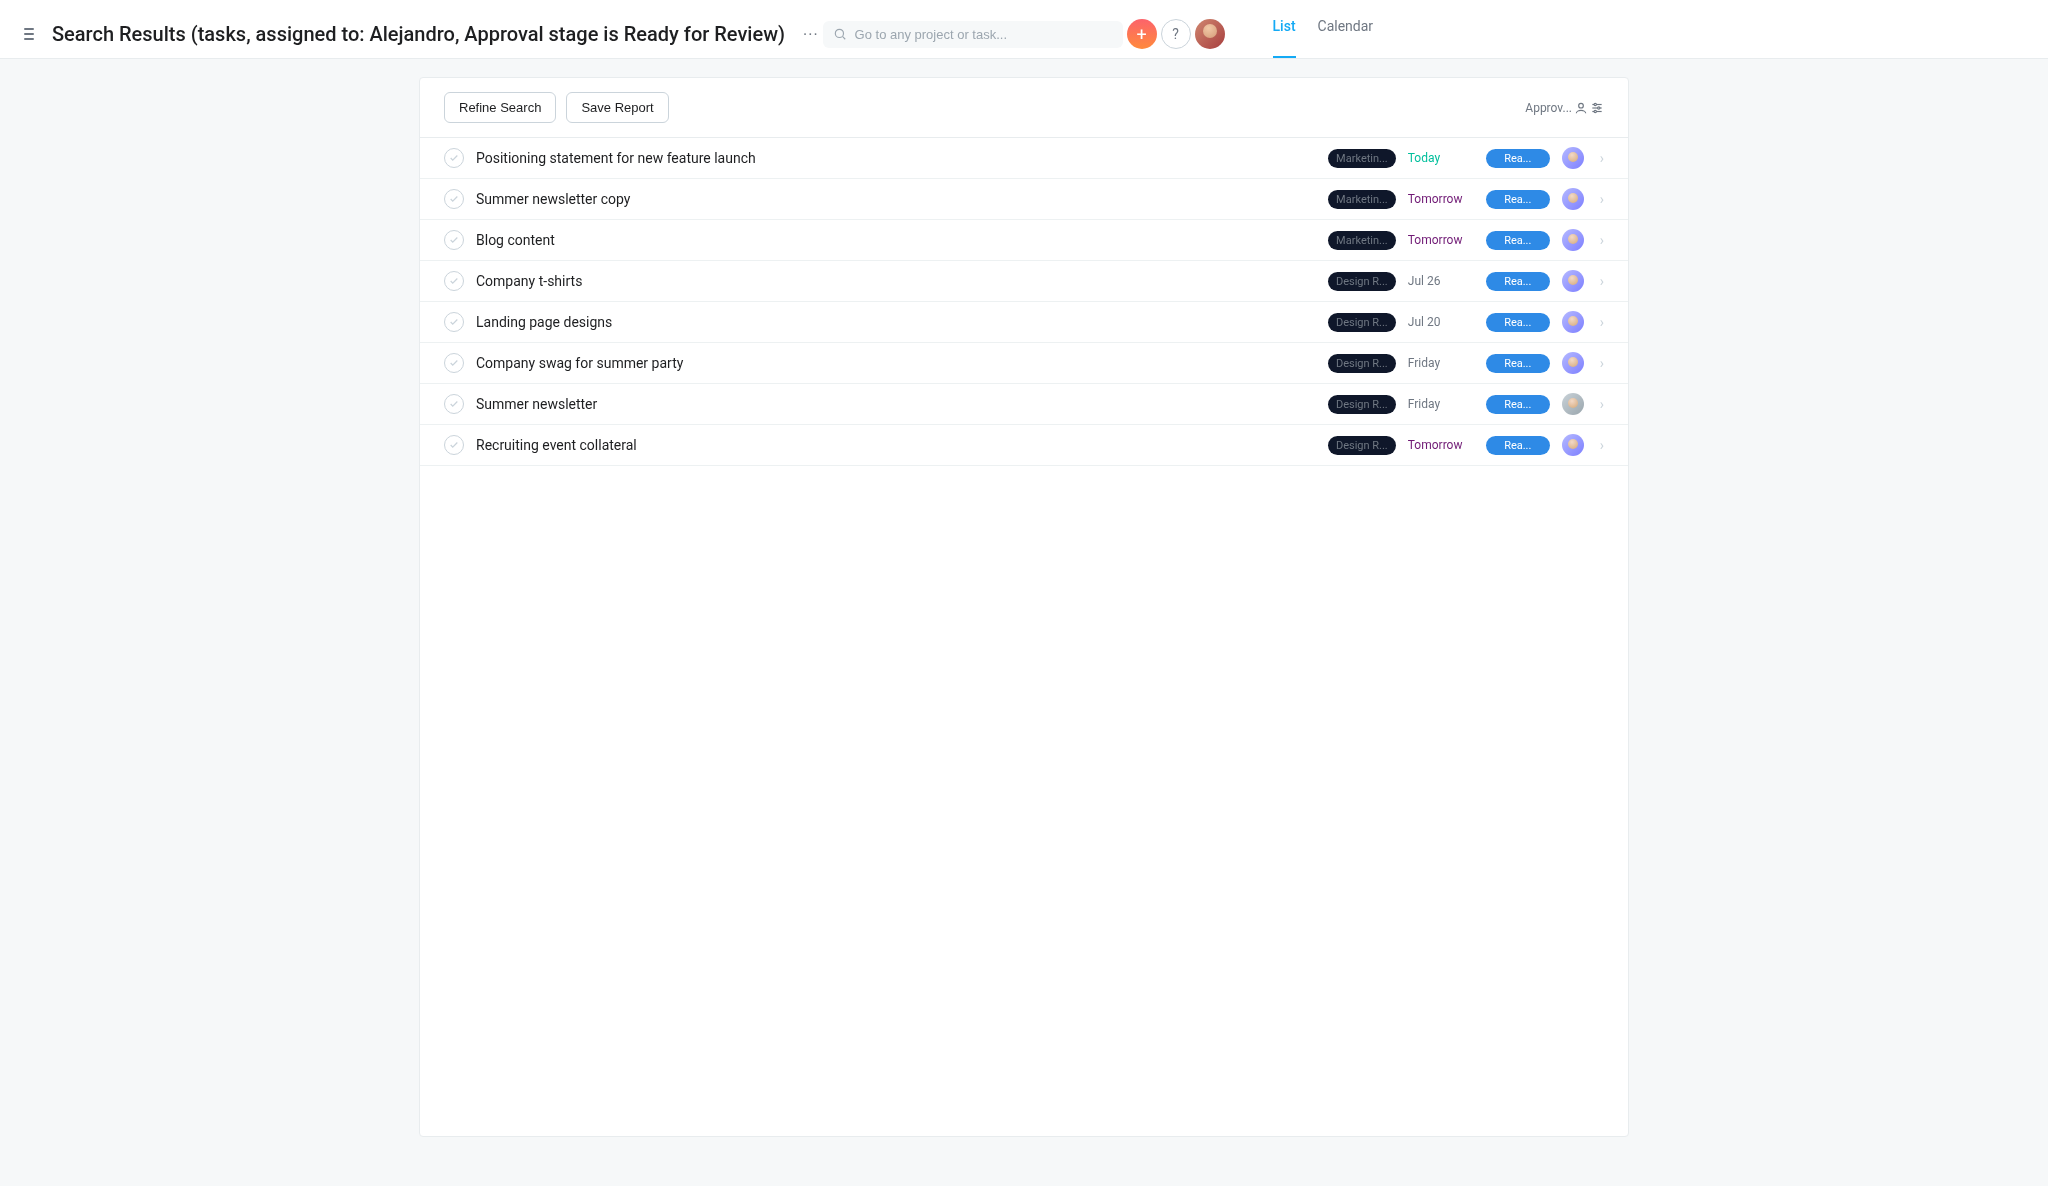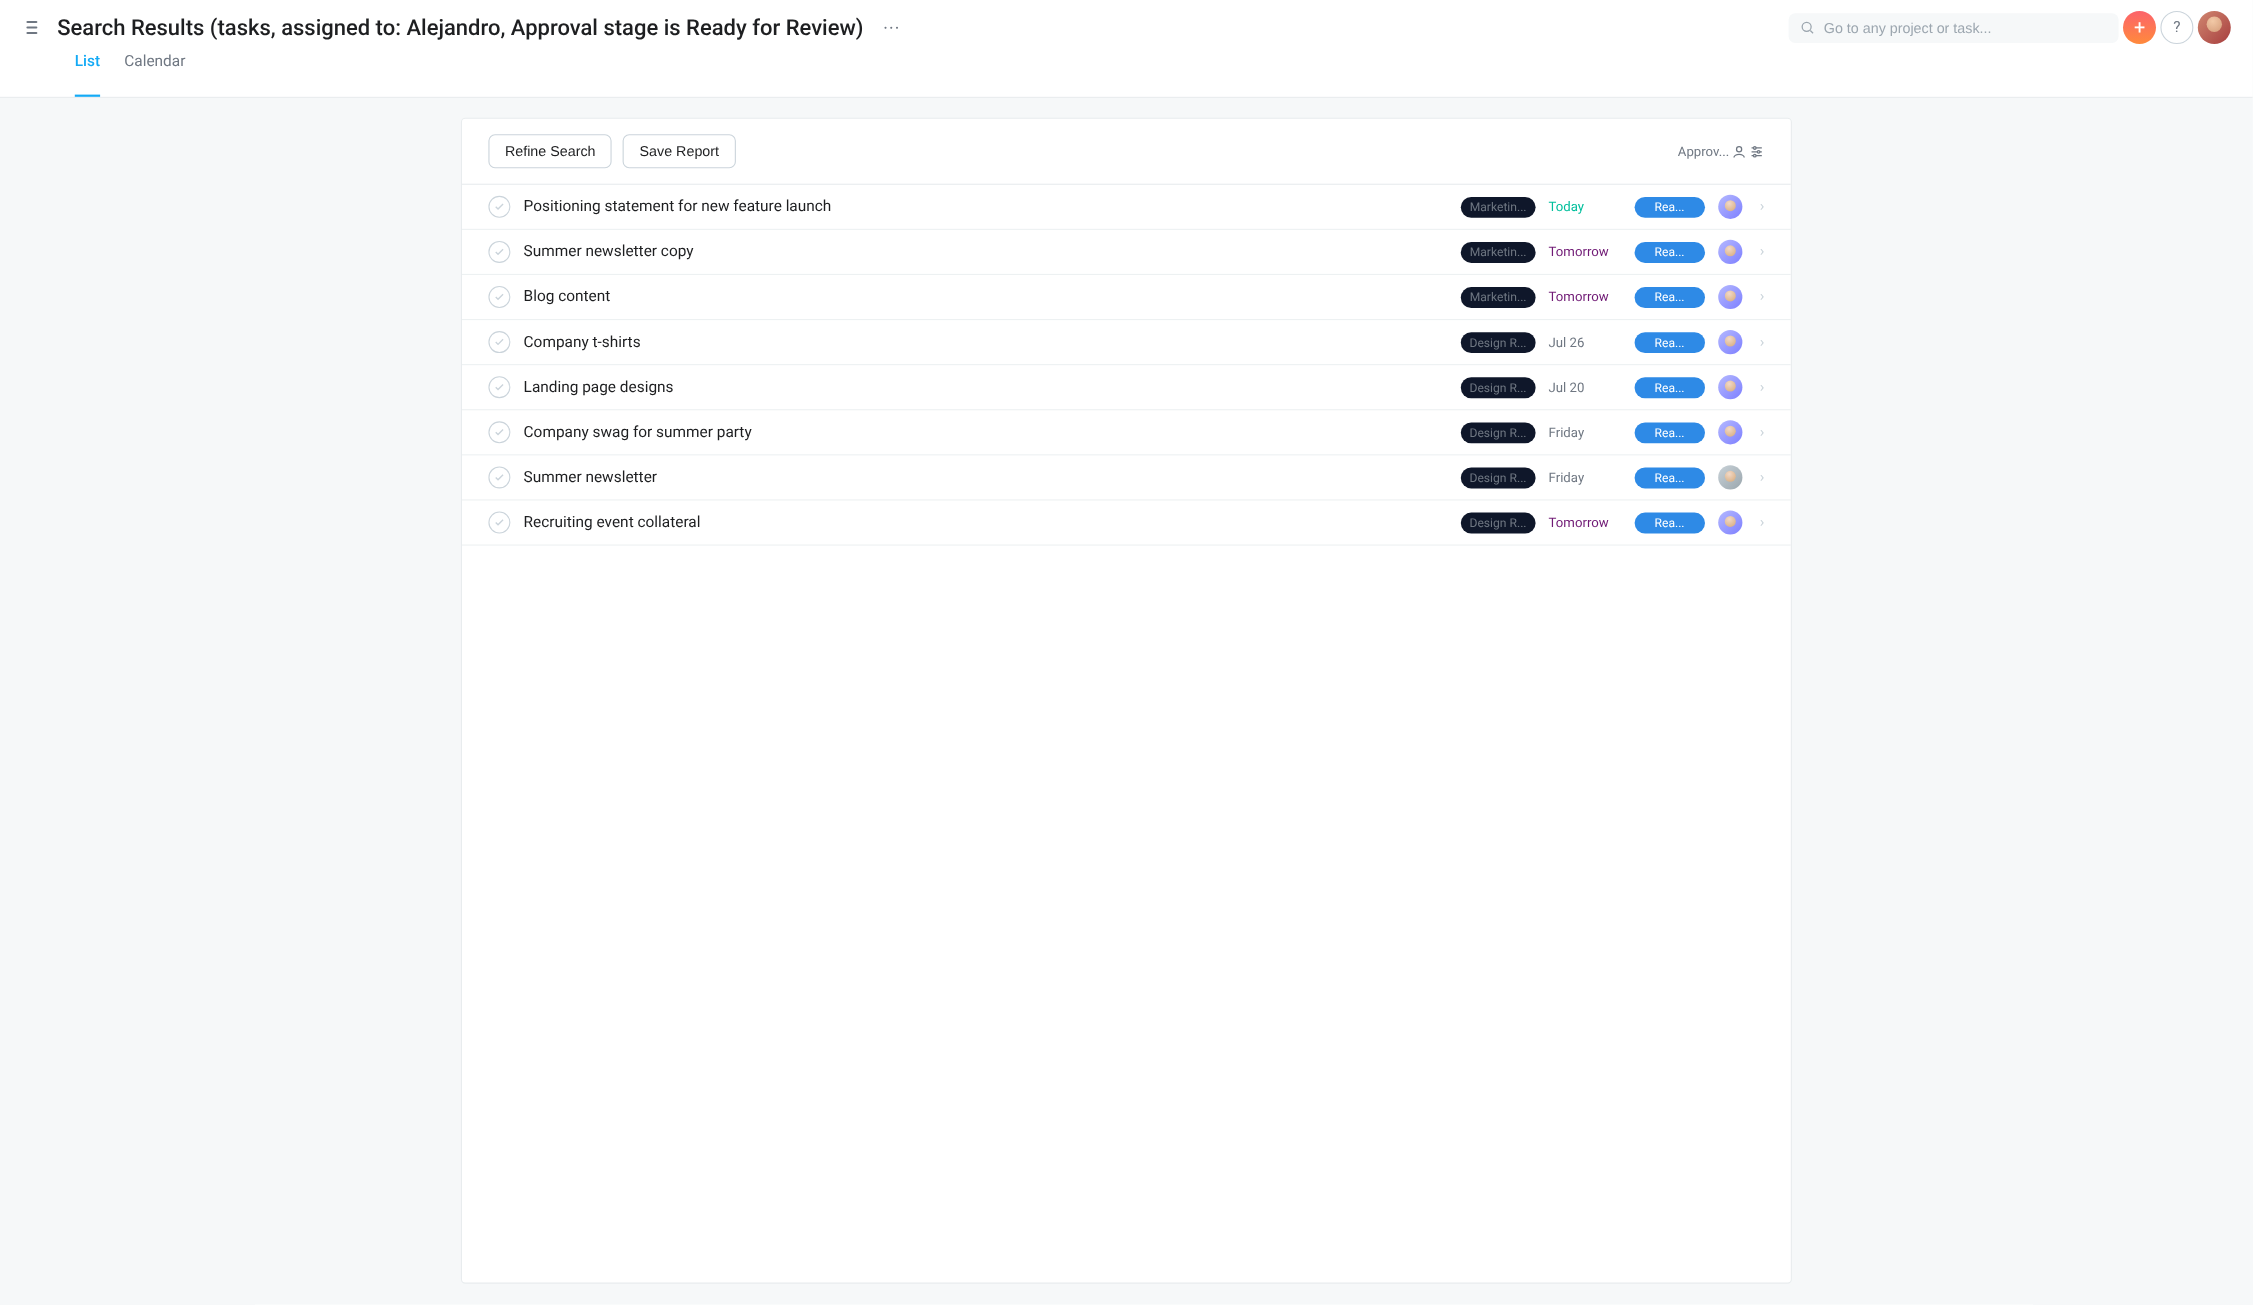--- a/index.html
+++ b/index.html
@@ -4,21 +4,20 @@
 <style>
   * { box-sizing: border-box; margin: 0; padding: 0; }
   body {
     font-family: -apple-system, BlinkMacSystemFont, "Segoe UI", Roboto, Helvetica, Arial, sans-serif;
     background: #f6f8f9;
     color: #1e1f21;
     font-size: 13px;
   }
   .topbar {
     display: flex;
-    flex-direction: column;
     background: #fff;
     border-bottom: 1px solid #e8ecee;
     padding: 10px 20px 0 20px;
   }
   .topbar-row {
     display: flex;
     align-items: center;
     justify-content: space-between;
   }
   .topbar-left {

